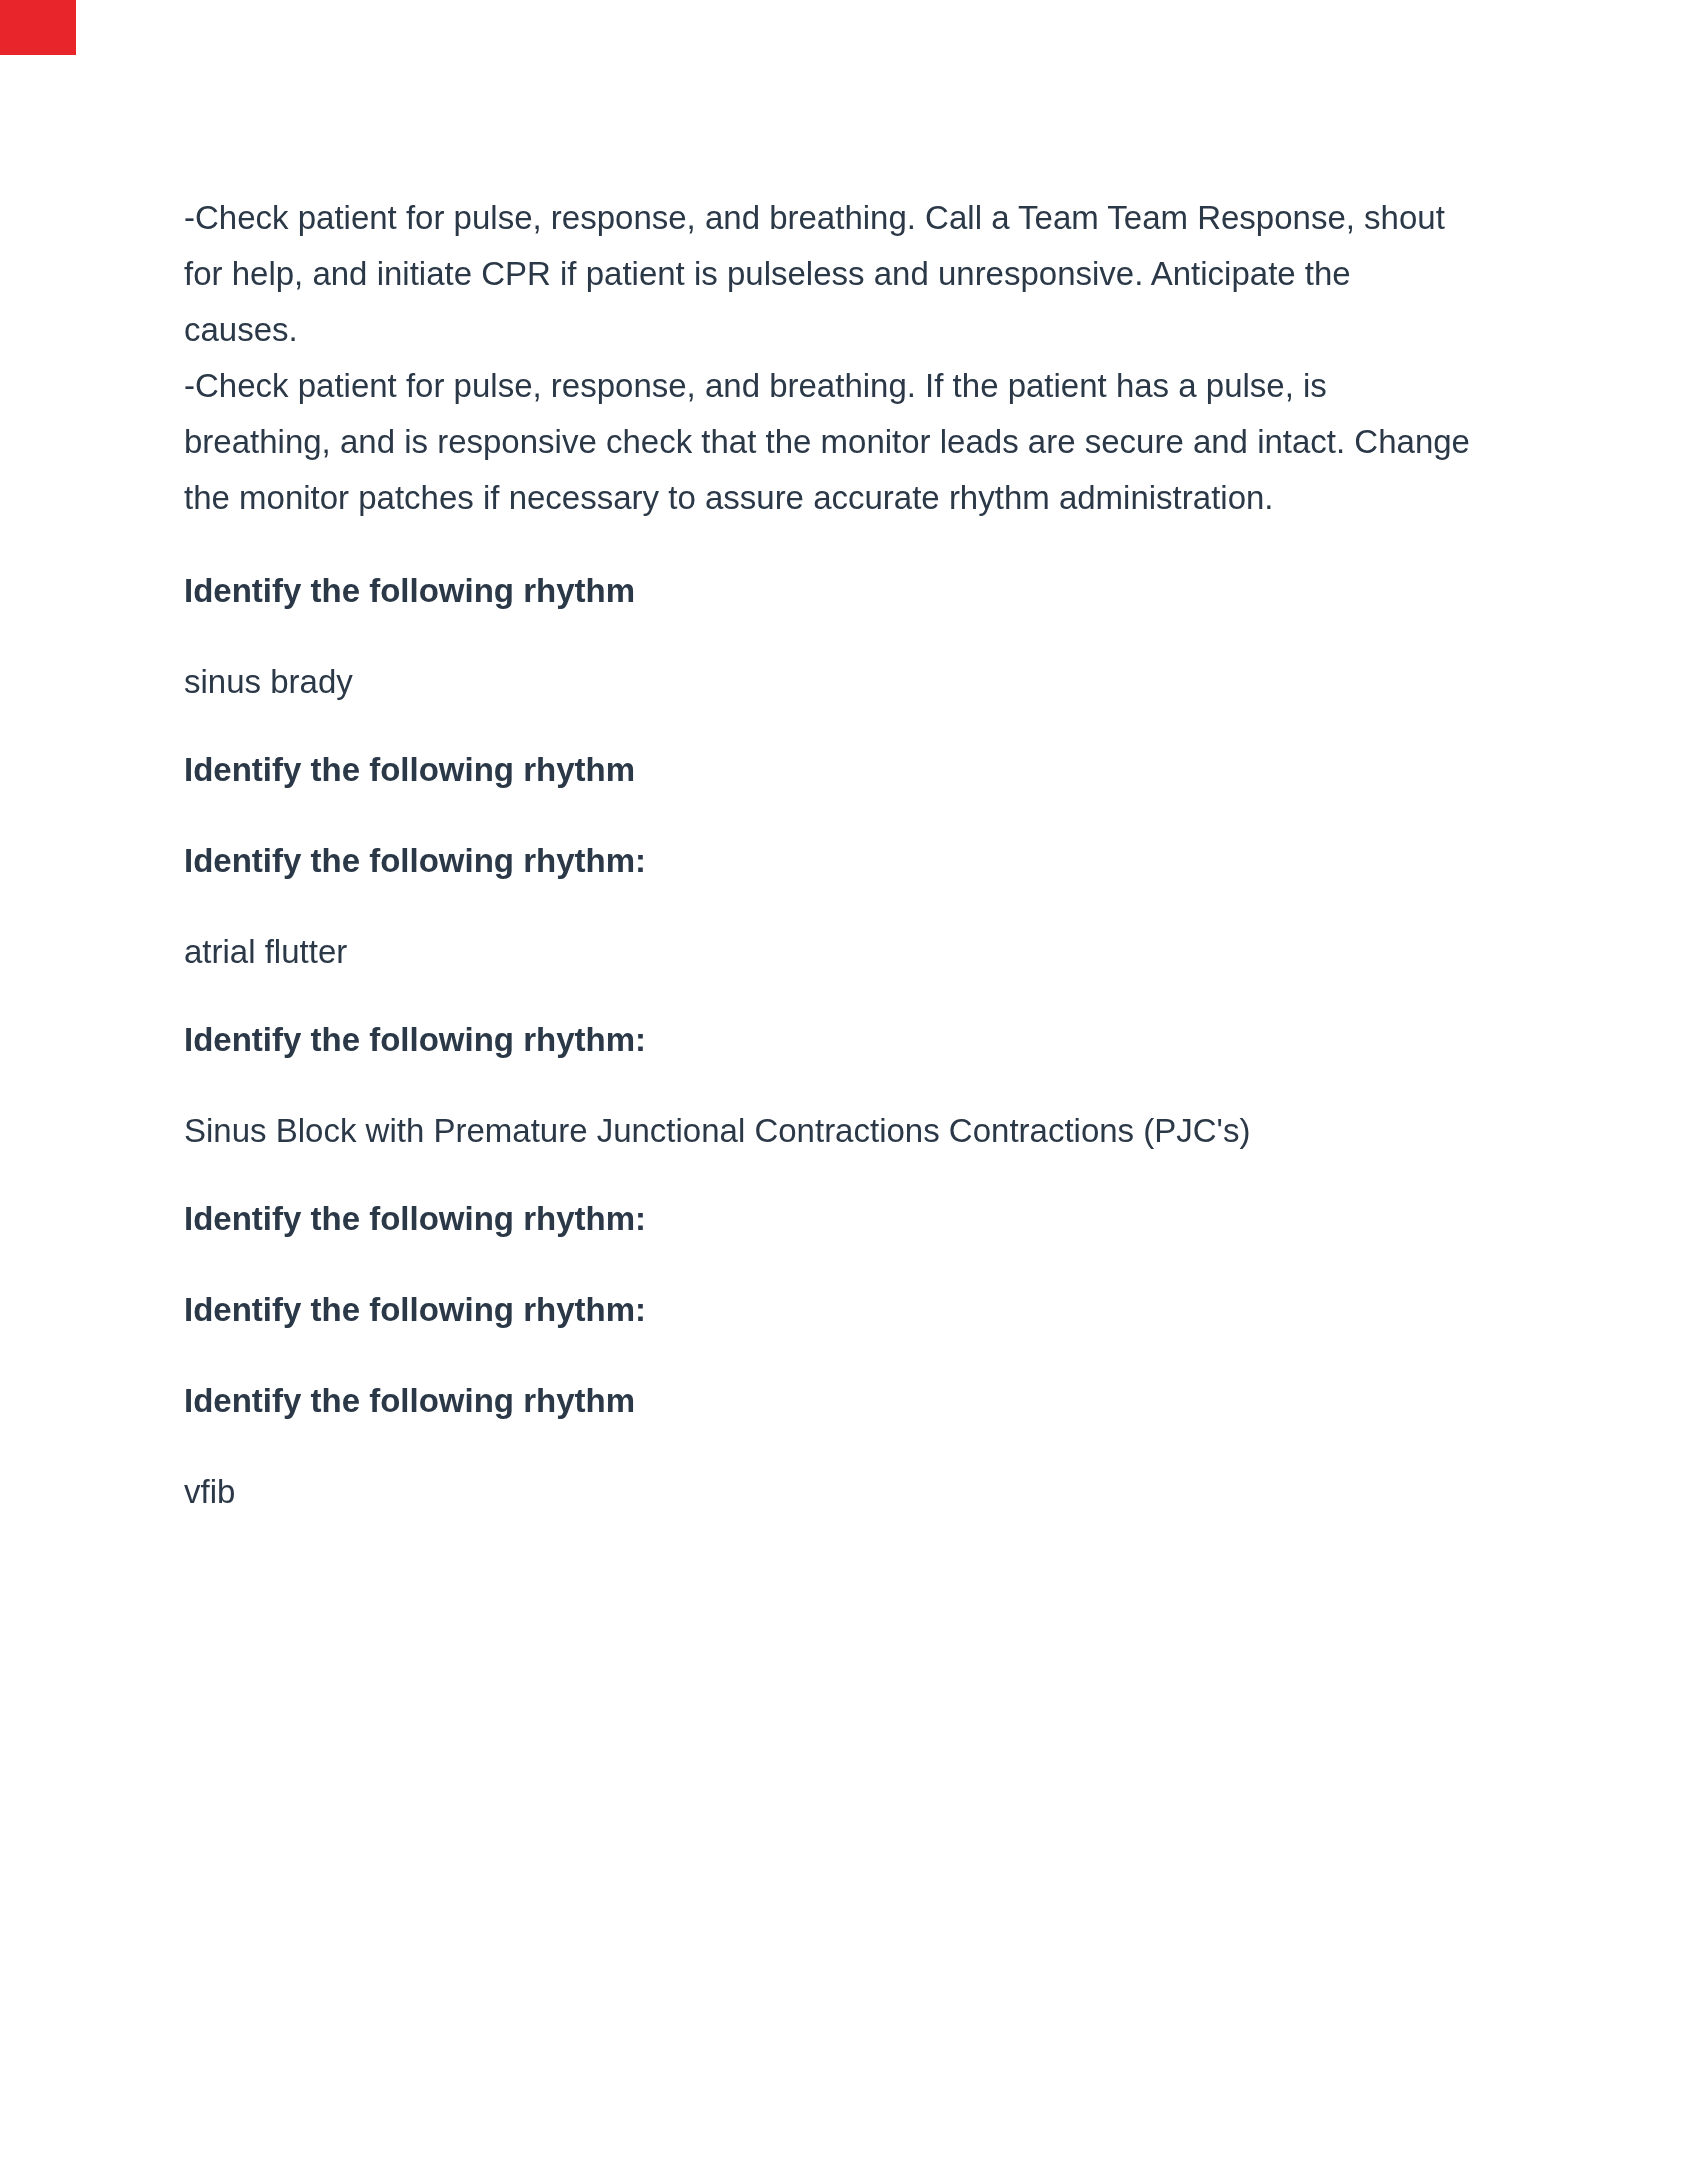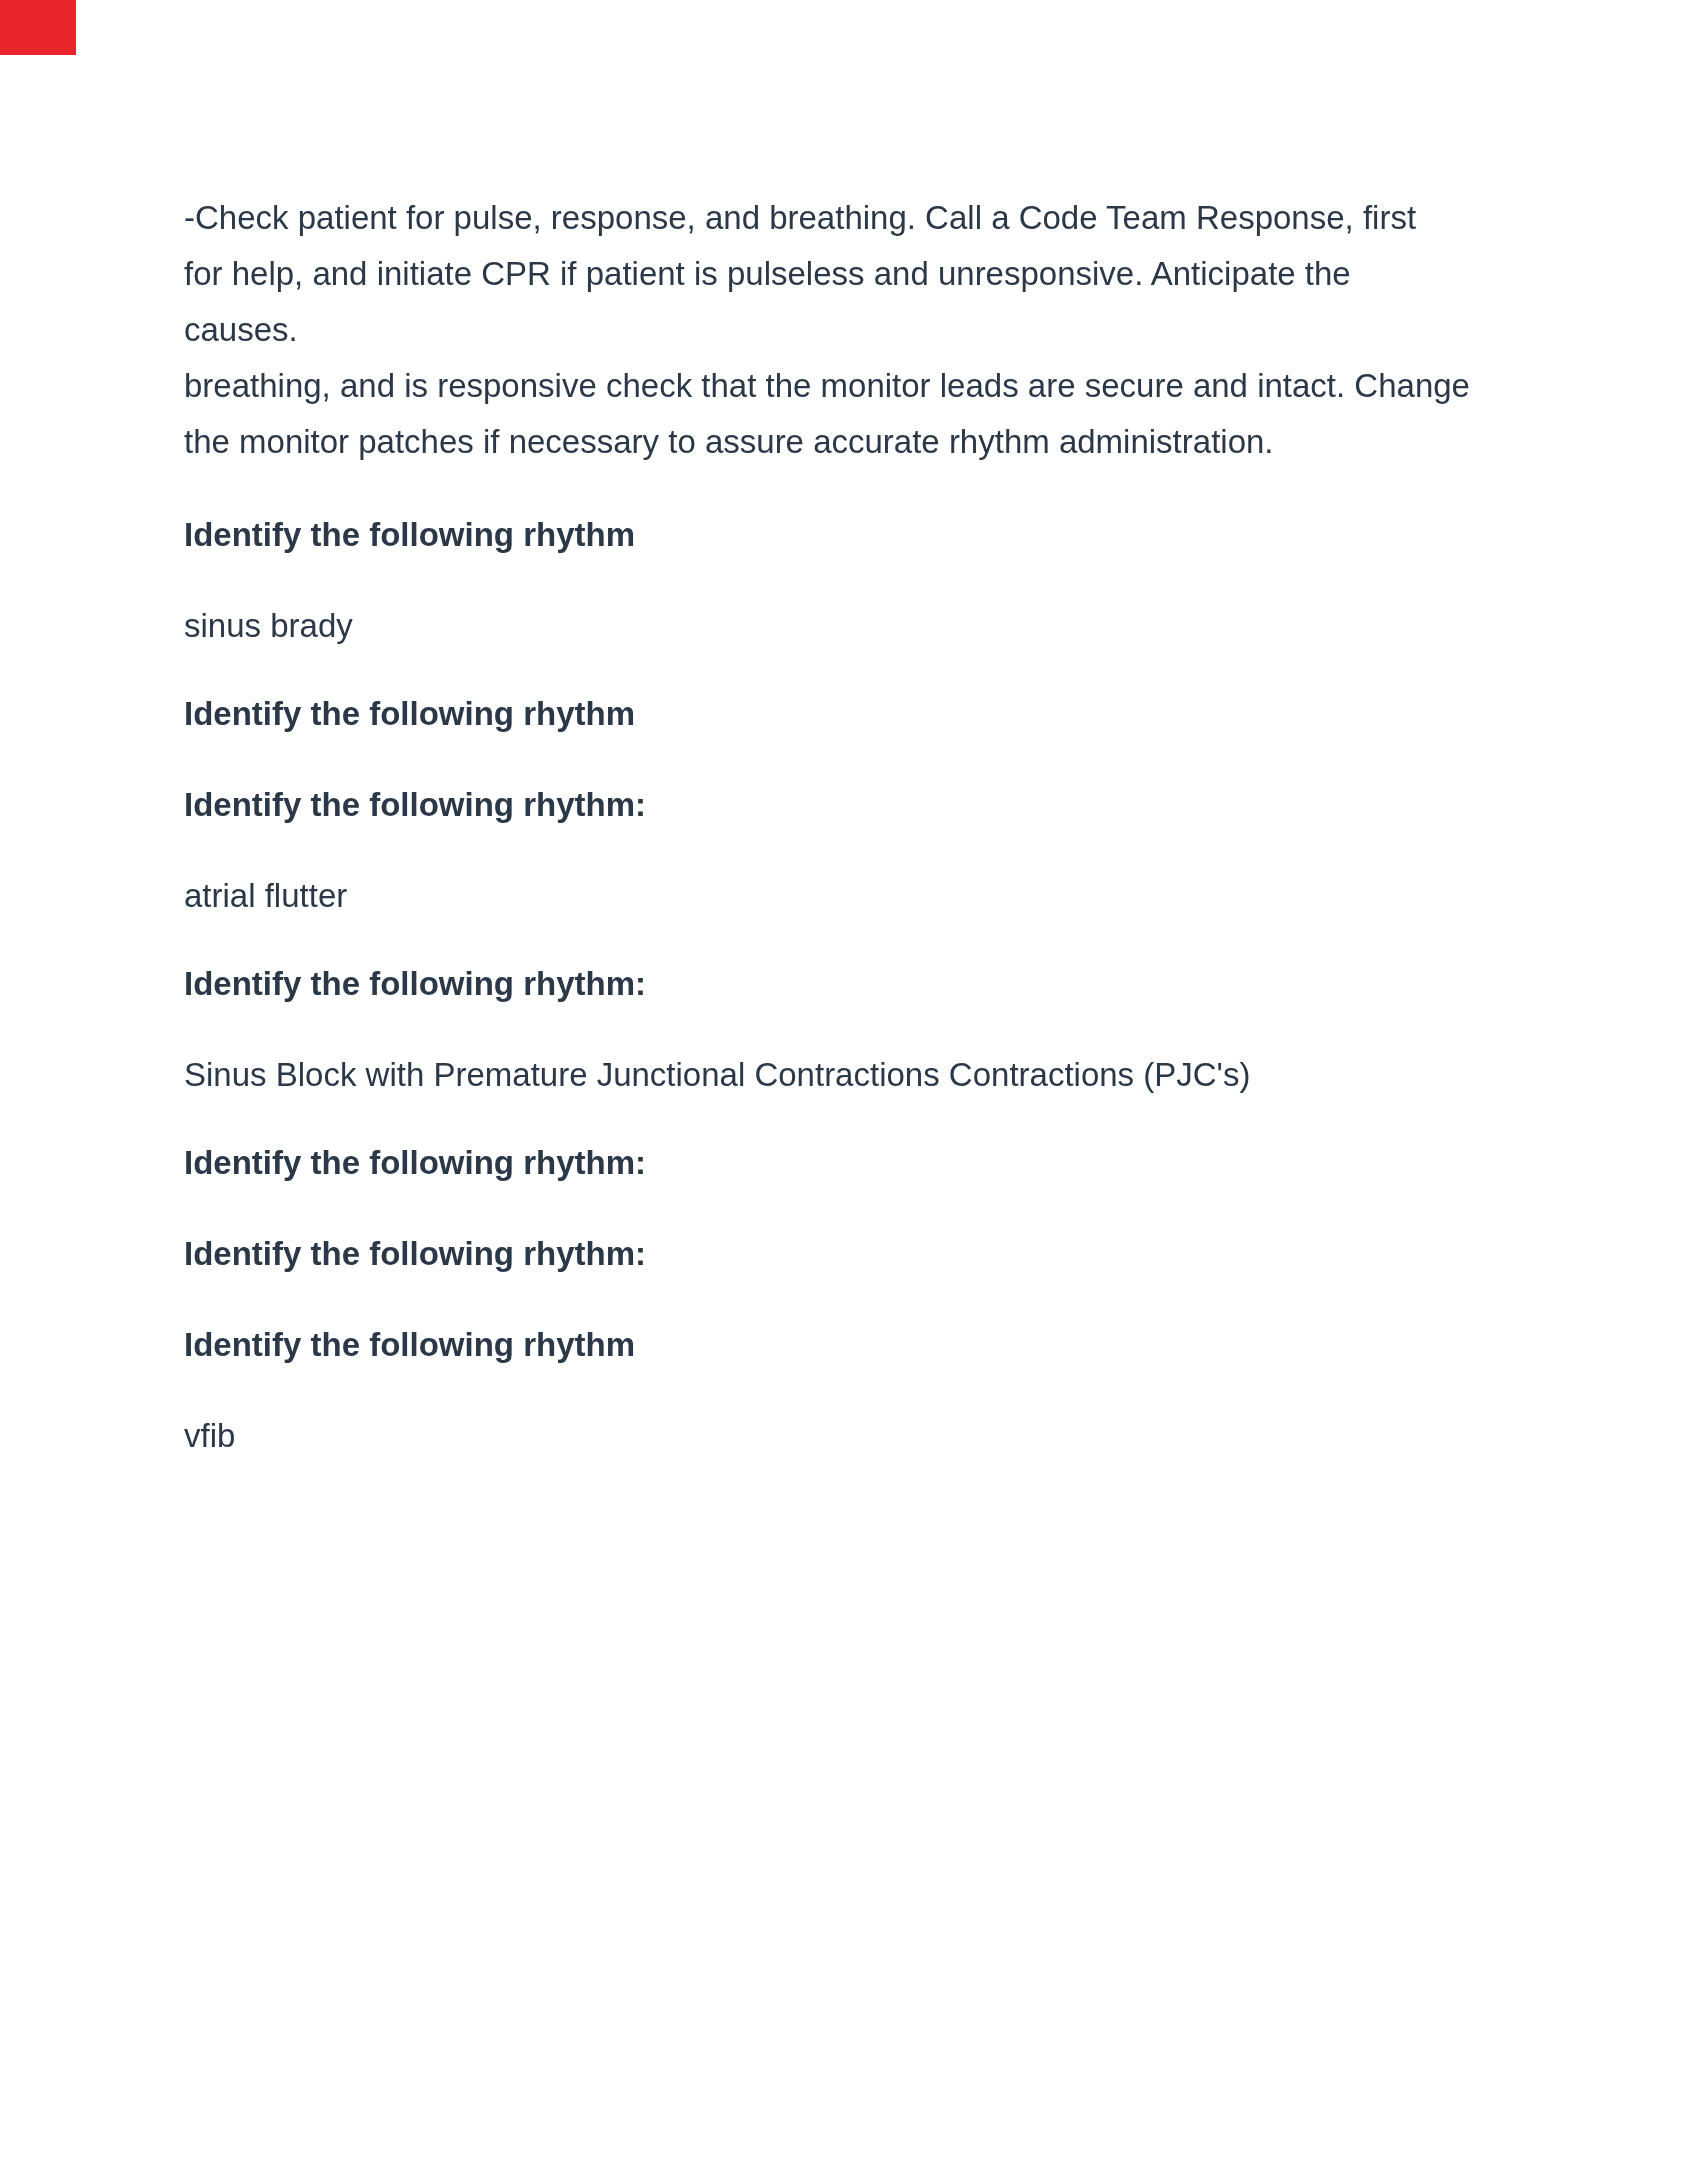--- a/index.html
+++ b/index.html
@@ -53,23 +53,24 @@
 </style>
 </head>
 <body>
 
 <div class="page">
   <div class="corner-marker"></div>
 
   <div class="content">
 
     <div class="intro">
-      <div class="line">-Check patient for pulse, response, and breathing. Call a Code Team Response, first</div>
+      <div class="line">-Check patient for pulse, response, and breathing. Call a Team Team Response, shout</div>
       <div class="line">for help, and initiate CPR if patient is pulseless and unresponsive. Anticipate the</div>
       <div class="line">causes.</div>
+      <div class="line">-Check patient for pulse, response, and breathing. If the patient has a pulse, is</div>
       <div class="line">breathing, and is responsive check that the monitor leads are secure and intact. Change</div>
       <div class="line">the monitor patches if necessary to assure accurate rhythm administration.</div>
     </div>
 
     <section class="card">
       <p class="q">Identify the following rhythm</p>
       <p class="a">sinus brady</p>
     </section>
 
     <section class="card">

